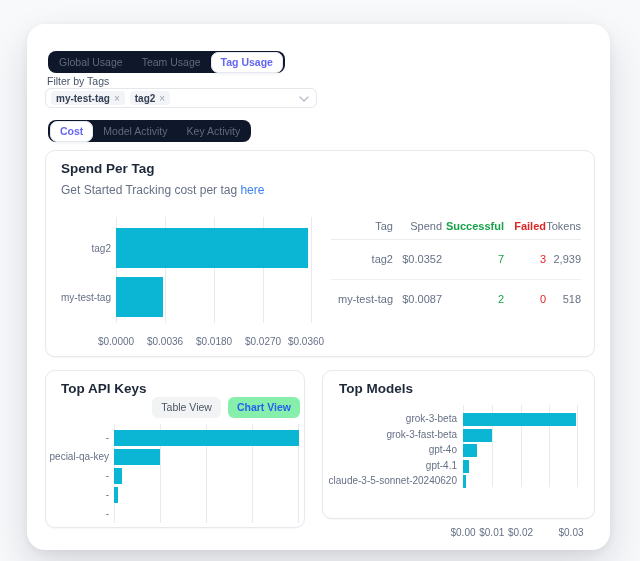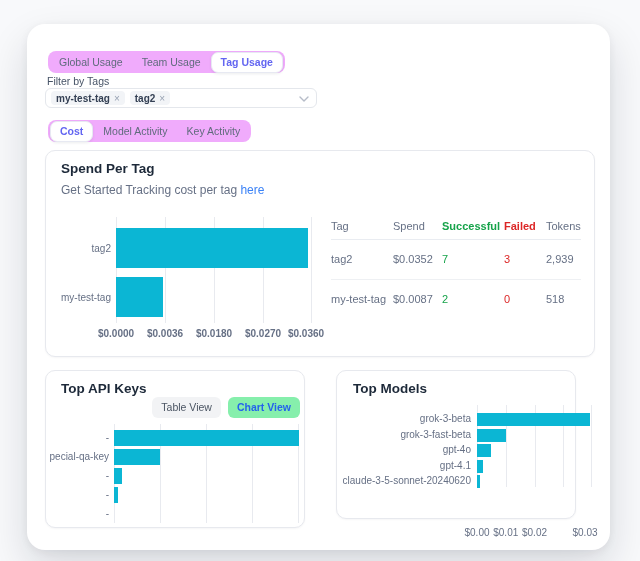--- a/index.html
+++ b/index.html
@@ -10,21 +10,21 @@
     -webkit-font-smoothing:antialiased;
   }
   .panel{
     position:absolute;left:27px;top:24px;width:583px;height:526px;
     background:#ffffff;border-radius:18px;
     box-shadow:0 18px 40px rgba(15,23,42,.14), 0 2px 8px rgba(15,23,42,.06);
   }
   
   .tabbar{
     position:absolute;display:inline-flex;align-items:center;
-    background:#f0abfc;border-radius:8px;height:22px;padding:0 2px;gap:1px;
+    background:#0f172a;border-radius:8px;height:22px;padding:0 2px;gap:1px;
   }
   #usage-tabs{left:21px;top:27px;}
   #view-tabs{left:21px;top:96px;}
   .tab{
     font-size:10.5px;color:#5f6b7c;padding:0 9px;line-height:20px;height:20px;
     border-radius:7px;white-space:nowrap;cursor:pointer;
   }
   .tab.sel{
     background:#fff;color:#6366f1;font-weight:700;
     border:1px solid #e7e9f2;line-height:19px;height:19px;
@@ -43,21 +43,21 @@
   }
   .chip .x{color:#98a2b3;font-weight:400;font-size:10px;cursor:pointer;}
   .tagselect .chev{position:absolute;right:7px;top:7px;}
   
   .card{
     position:absolute;background:#fff;border:1px solid #e7e9ee;border-radius:10px;
     box-shadow:0 1px 2px rgba(16,24,40,.04);box-sizing:border-box;
   }
   #card-spend{left:18px;top:126px;width:550px;height:207px;}
   #card-keys{left:18px;top:346px;width:260px;height:158px;}
-  #card-models{left:309px;top:346px;width:240px;height:149px;}
+  #card-models{left:295px;top:346px;width:273px;height:149px;}
   .card-title{position:absolute;font-size:13.5px;font-weight:700;color:#1d2939;}
   .subtitle{position:absolute;left:15px;top:32px;font-size:12px;color:#667085;}
   .subtitle a{color:#3b82f6;text-decoration:none;cursor:pointer;}
   
   .plot{position:absolute;}
   .gl{position:absolute;top:0;bottom:0;width:1px;background:#e8eaef;}
   .bar{position:absolute;left:0;background:#0bb6d4;}
   .cat{position:absolute;font-size:10px;color:#667085;text-align:right;white-space:nowrap;line-height:12px;}
   .tick{position:absolute;font-size:10px;color:#667085;transform:translateX(-50%);white-space:nowrap;}
   
@@ -66,21 +66,21 @@
   
   #plot2{left:68px;top:53px;width:185px;height:99px;}
   #plot2 .bar{height:16px;}
   
   #plot3{left:140px;top:34px;width:115px;height:82px;}
   #plot3 .bar{height:13px;}
   
   .tagtable{
     position:absolute;left:285px;top:62px;width:250px;
     display:grid;grid-template-columns:62px 49px 62px 42px 35px;
-    font-size:11px;color:#667085;
+    font-size:11px;color:#667085;text-align:right;
   }
   .tagtable .h{line-height:26px;height:26px;border-bottom:1px solid #e9ecf1;font-weight:500;}
   .tagtable .h.green{color:#16a34a;font-weight:700;}
   .tagtable .h.red{color:#dc2626;font-weight:700;}
   .tagtable .c{line-height:39px;height:39px;white-space:nowrap;}
   .tagtable .r1{border-bottom:1px solid #eef0f3;}
   .tagtable .green{color:#16a34a;}
   .tagtable .red{color:#dc2626;}
   
   .toggle{position:absolute;right:4px;top:26px;display:flex;gap:7px;}
@@ -132,21 +132,21 @@
     <div class="plot" id="plot1">
       <div class="gl" style="left:0;"></div>
       <div class="gl" style="left:49px;"></div>
       <div class="gl" style="left:98px;"></div>
       <div class="gl" style="left:147px;"></div>
       <div class="gl" style="left:195px;"></div>
       <div class="bar" style="top: 11px; width: 97.7778%; background: rgb(11, 182, 212);"></div>
       <div class="bar" style="top: 60px; width: 24.1667%; background: rgb(11, 182, 212);"></div>
     </div>
 
-    <div style="position:absolute;left:70px;top:177px;width:184px;height:12px;font-weight:bold;">
+    <div style="position:absolute;left:70px;top:185px;width:184px;height:12px;">
       <span class="tick" style="left:0;">$0.0000</span>
       <span class="tick" style="left:49px;">$0.0036</span>
       <span class="tick" style="left:98px;">$0.0180</span>
       <span class="tick" style="left:147px;">$0.0270</span>
       <span class="tick" style="left:190px;">$0.0360</span>
     </div>
 
     <div class="tagtable">
       <div class="h">Tag</div>
       <div class="h">Spend</div>

